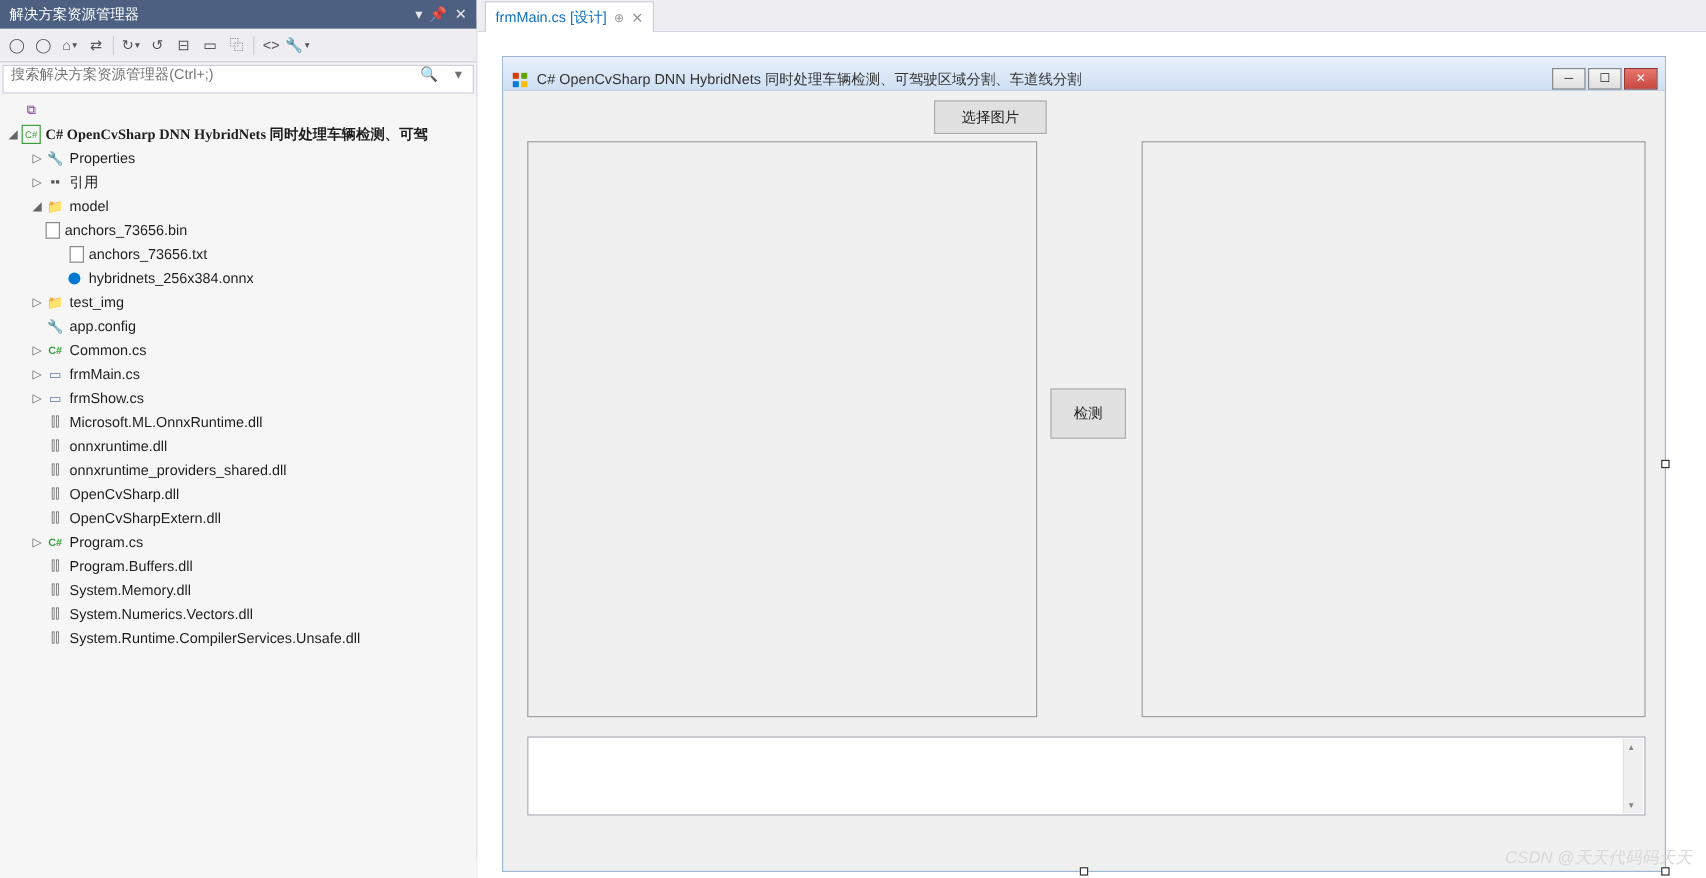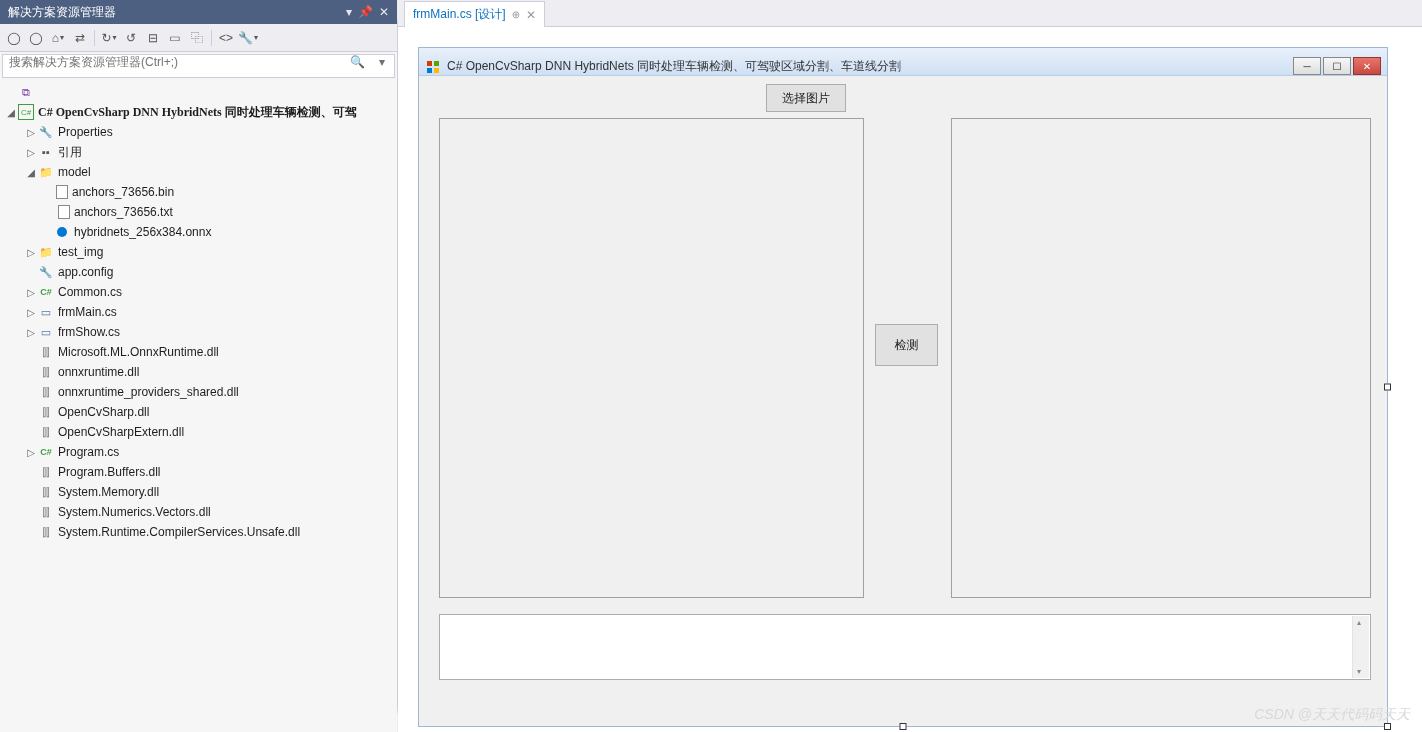--- a/index.html
+++ b/index.html
@@ -117,21 +117,21 @@
       <div class="tree-node" style="padding-left:24px">
         <span class="tree-expander">▷</span>
         <span class="tree-icon icon-ref">▪▪</span>
         <span class="tree-label">引用</span>
       </div>
       <div class="tree-node" style="padding-left:24px">
         <span class="tree-expander">◢</span>
         <span class="tree-icon icon-folder">📁</span>
         <span class="tree-label">model</span>
       </div>
-      <div class="tree-node" style="padding-left:56px">
+      <div class="tree-node" style="padding-left:38px">
         <span class="tree-icon icon-file"></span>
         <span class="tree-label">anchors_73656.bin</span>
       </div>
       <div class="tree-node" style="padding-left:58px">
         <span class="tree-icon icon-file"></span>
         <span class="tree-label">anchors_73656.txt</span>
       </div>
       <div class="tree-node" style="padding-left:54px">
         <span class="tree-icon">
             <span class="icon-onnx"></span>
@@ -226,21 +226,21 @@
               </svg>
           </div>
           <div class="winform-title">C# OpenCvSharp DNN HybridNets 同时处理车辆检测、可驾驶区域分割、车道线分割</div>
           <div class="winform-controls">
             <div class="winform-btn min">─</div>
             <div class="winform-btn max">☐</div>
             <div class="winform-btn close-btn">✕</div>
           </div>
         </div>
         <div class="winform-body">
-          <div class="wf-button" style="left:347px; top:8px; width:80px; height:28px;">
+          <div class="wf-button" style="left:359px; top:8px; width:94px; height:28px;">
               <span>选择图片</span>
             </div>
           <div class="wf-panel" style="left:20px; top:42px; width:425px; height:480px;"></div>
           <div class="wf-panel" style="left:532px; top:42px; width:420px; height:480px;"></div>
           <div class="wf-button" style="left:456px; top:248px; width:63px; height:42px;">
               <span>检测</span>
             </div>
           <div class="wf-textbox" style="left:20px; top:538px; width:932px; height:66px;">
             <div class="wf-scrollbar"></div>
           </div>

